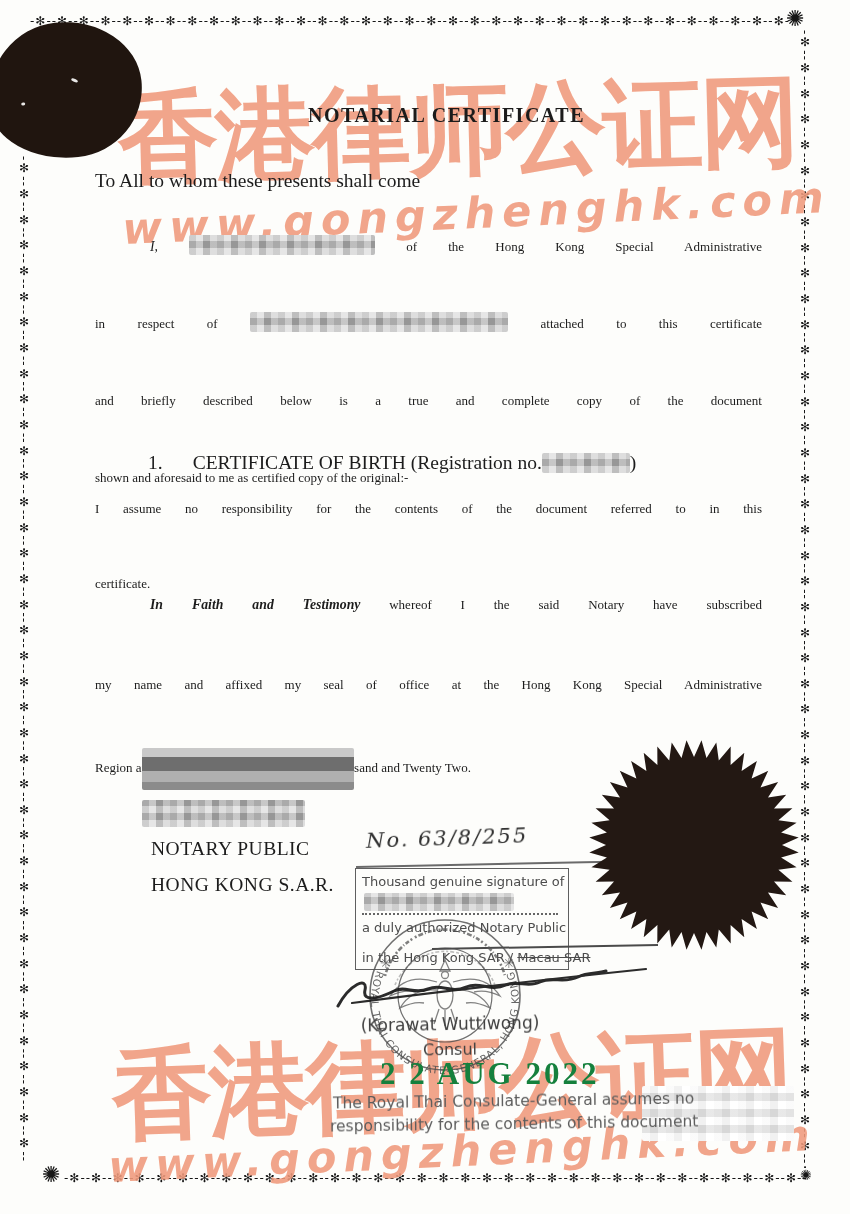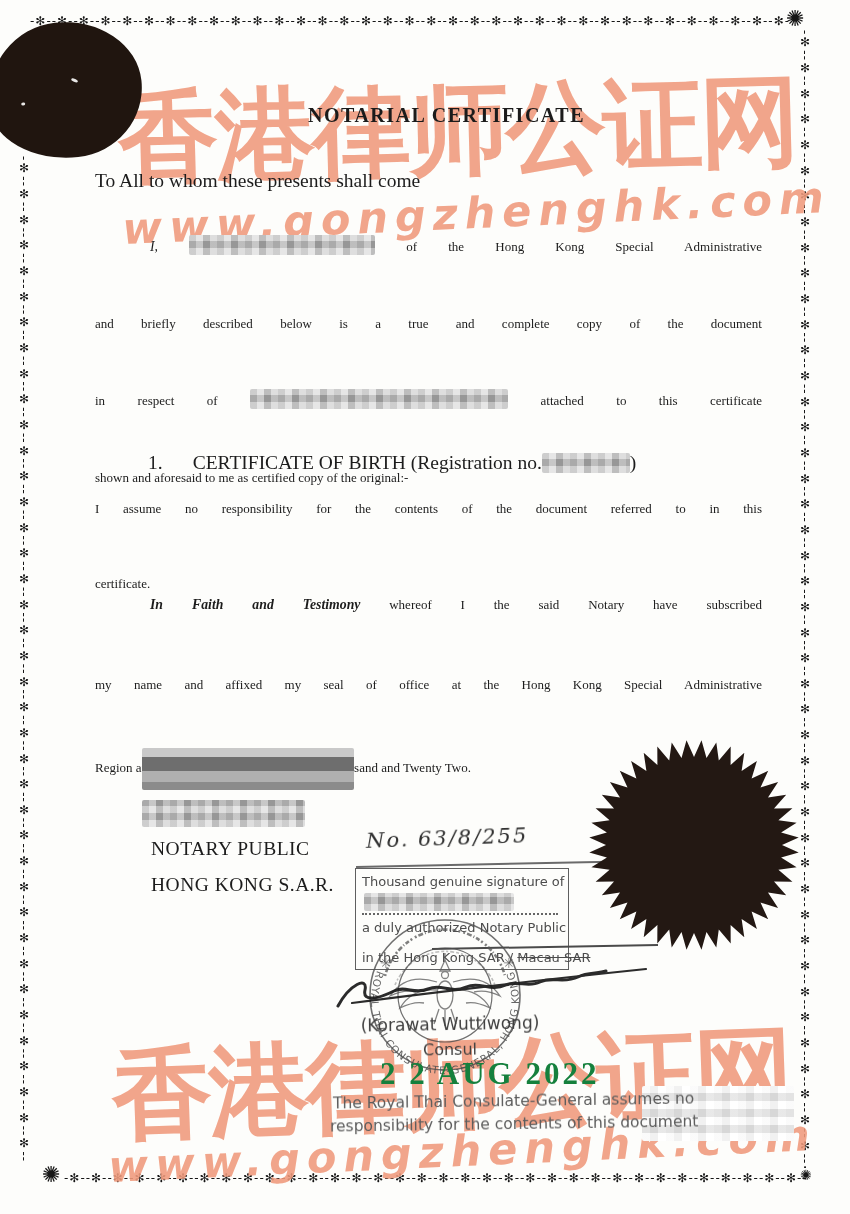--- a/index.html
+++ b/index.html
@@ -111,26 +111,26 @@
   <div class="txt title">NOTARIAL CERTIFICATE</div>
   <div class="txt salutation">To All to whom these presents shall come</div>
 
   <div class="txt para p1">
     <div class="jline ind">
       <span class="lead-i">I,</span>
       <span class="px px-inline" style="width:186px;"></span>
       <span>of the Hong Kong Special Administrative</span>
     </div>
     <div class="jline">
-      <span>and briefly described below is a true and complete copy of the document</span>
-    </div>
-    <div class="jline">
       <span>in respect of</span>
       <span class="px px-inline" style="width:258px;"></span>
       <span>attached to this certificate</span>
+    </div>
+    <div class="jline">
+      <span>and briefly described below is a true and complete copy of the document</span>
     </div>
     <div>
       <span>shown and aforesaid to me as certified copy of the original:-</span>
     </div>
   </div>
 
   <div class="txt item-line">
     <span class="item-num">1.</span><span>CERTIFICATE OF BIRTH (Registration no.</span><span class="px px-inline" style="width:88px;"></span><span>)</span>
   </div>
 

